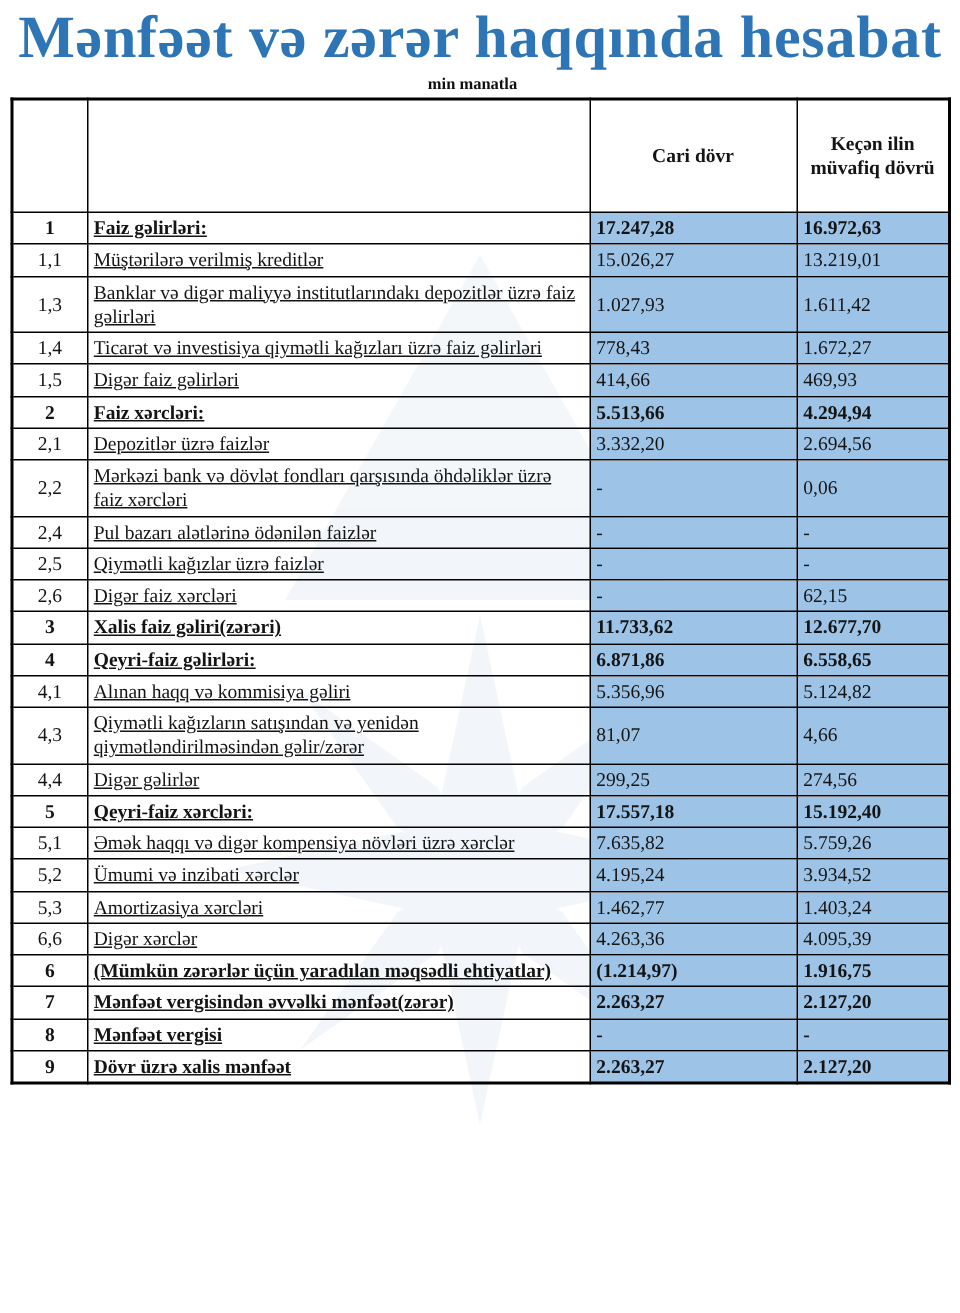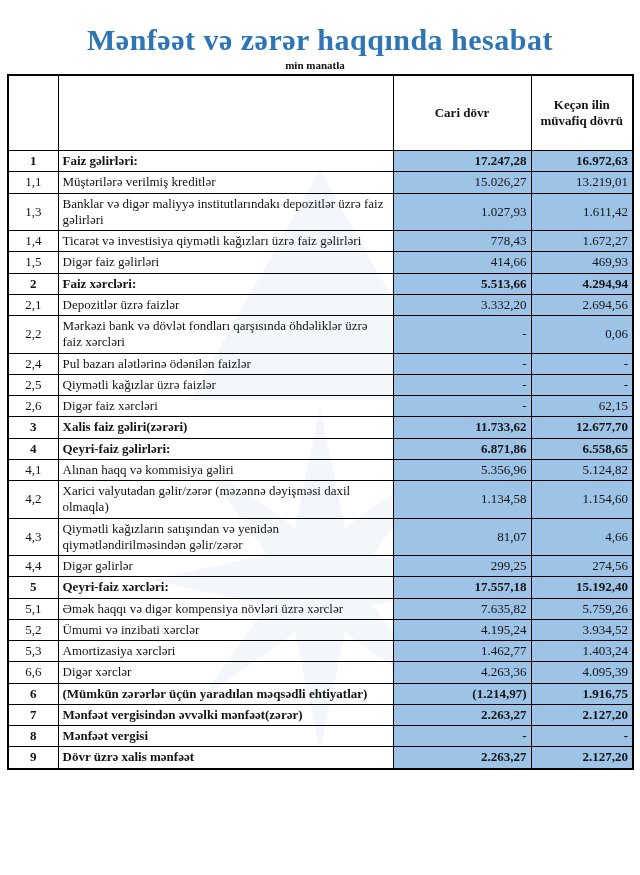--- a/index.html
+++ b/index.html
@@ -9,23 +9,23 @@
   }
   body {
     width: 640px;
     height: 875px;
     position: relative;
     overflow: hidden;
     font-family: "Liberation Serif", serif;
     color: #141414;
   }
   .page-title {
-    margin: 23px 0 2px 0;
-    text-align: center;
-    font-size: 30px;
+    margin: 1px 0 2px 0;
+    text-align: center;
+    font-size: 40px;
     font-weight: bold;
     color: var(--title-blue, #2E75B6);
     letter-spacing: 0.5px;
   }
   .unit-note {
     text-align: center;
     font-size: 11px;
     font-weight: bold;
     margin: 2px 10px 3px 0;
     color: #111;
@@ -67,23 +67,24 @@
     text-align: center;
     background: #fff;
   }
   td.cell-num {
     text-align: center;
   }
   td.cell-label {
     text-align: left;
     padding-left: 7px;
     padding-right: 14px;
+    text-decoration: underline;
   }
   td.cell-val {
-    text-align: right;
+    text-align: left;
     padding-right: 9px;
     background: var(--cell-blue, #9DC3E6);
   }
   tr.bold td { font-weight: bold; }
 </style>
 </head>
 <body>
 
 <svg class="watermark" viewBox="0 0 500 650" aria-hidden="true">
   <g fill="#A9C4DE" opacity="0.14">
@@ -199,26 +200,20 @@
     <td class="cell-val">6.871,86</td>
     <td class="cell-val">6.558,65</td>
   </tr>
       <tr>
     <td class="cell-num">4,1</td>
     <td class="cell-label">Alınan haqq və kommisiya gəliri</td>
     <td class="cell-val">5.356,96</td>
     <td class="cell-val">5.124,82</td>
   </tr>
       <tr>
-    <td class="cell-num">4,2</td>
-    <td class="cell-label">Xarici valyutadan gəlir/zərər (məzənnə dəyişməsi daxil olmaqla)</td>
-    <td class="cell-val">1.134,58</td>
-    <td class="cell-val">1.154,60</td>
-  </tr>
-      <tr>
     <td class="cell-num">4,3</td>
     <td class="cell-label">Qiymətli kağızların satışından və yenidən qiymətləndirilməsindən gəlir/zərər</td>
     <td class="cell-val">81,07</td>
     <td class="cell-val">4,66</td>
   </tr>
       <tr>
     <td class="cell-num">4,4</td>
     <td class="cell-label">Digər gəlirlər</td>
     <td class="cell-val">299,25</td>
     <td class="cell-val">274,56</td>

